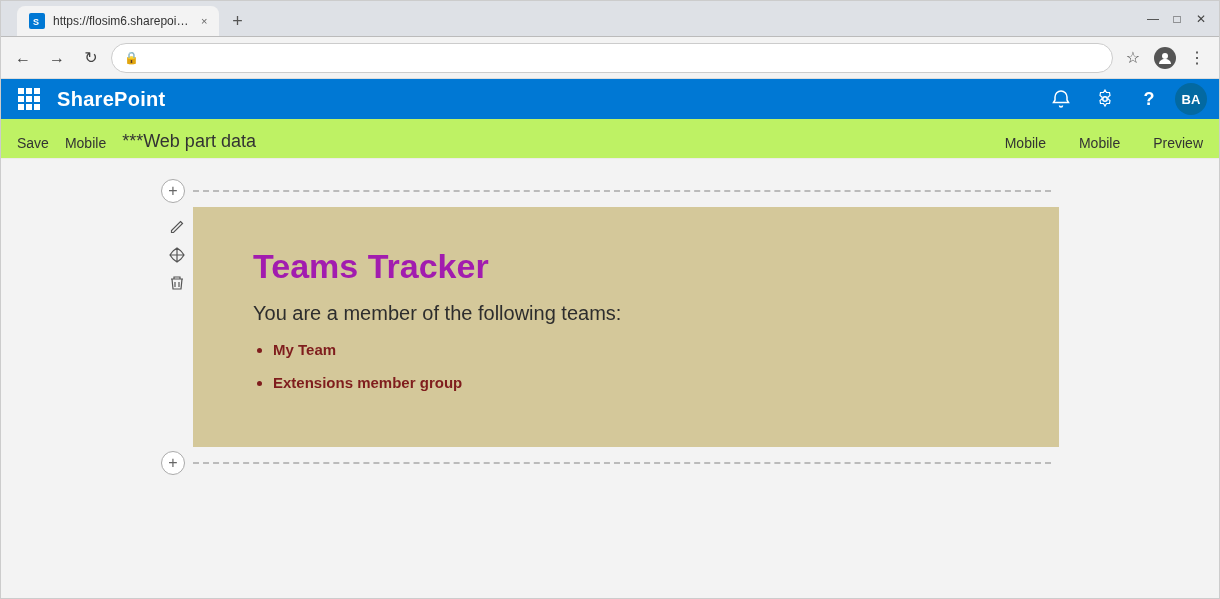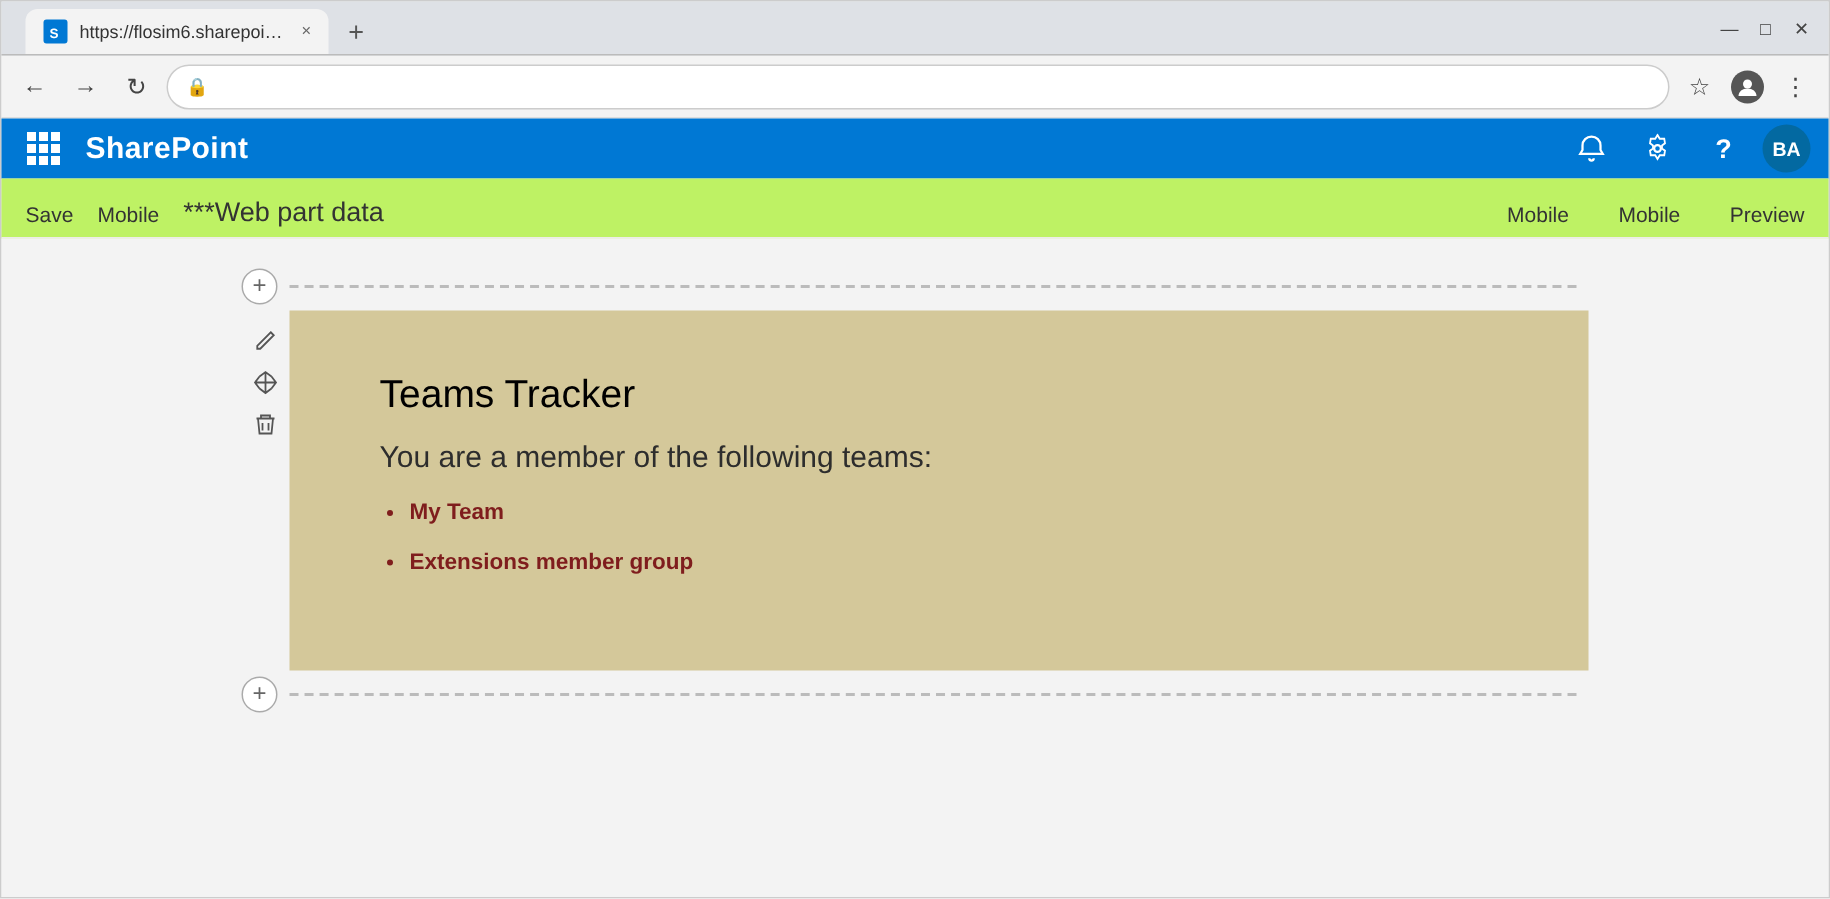--- a/index.html
+++ b/index.html
@@ -267,23 +267,23 @@
     }
 
     
     .teams-tracker {
       background: #d4c89a;
       padding: 40px 60px;
       flex: 1;
       min-height: 240px;
     }
     .teams-tracker-title {
-      font-size: 26px;
-      font-weight: 400;
-      color: #000000;
+      font-size: 34px;
+      font-weight: 700;
+      color: #a21caf;
       margin-bottom: 16px;
     }
     .teams-tracker-subtitle {
       font-size: 20px;
       color: #2d2d2d;
       margin-bottom: 16px;
     }
     .teams-list {
       list-style: disc;
       padding-left: 20px;

